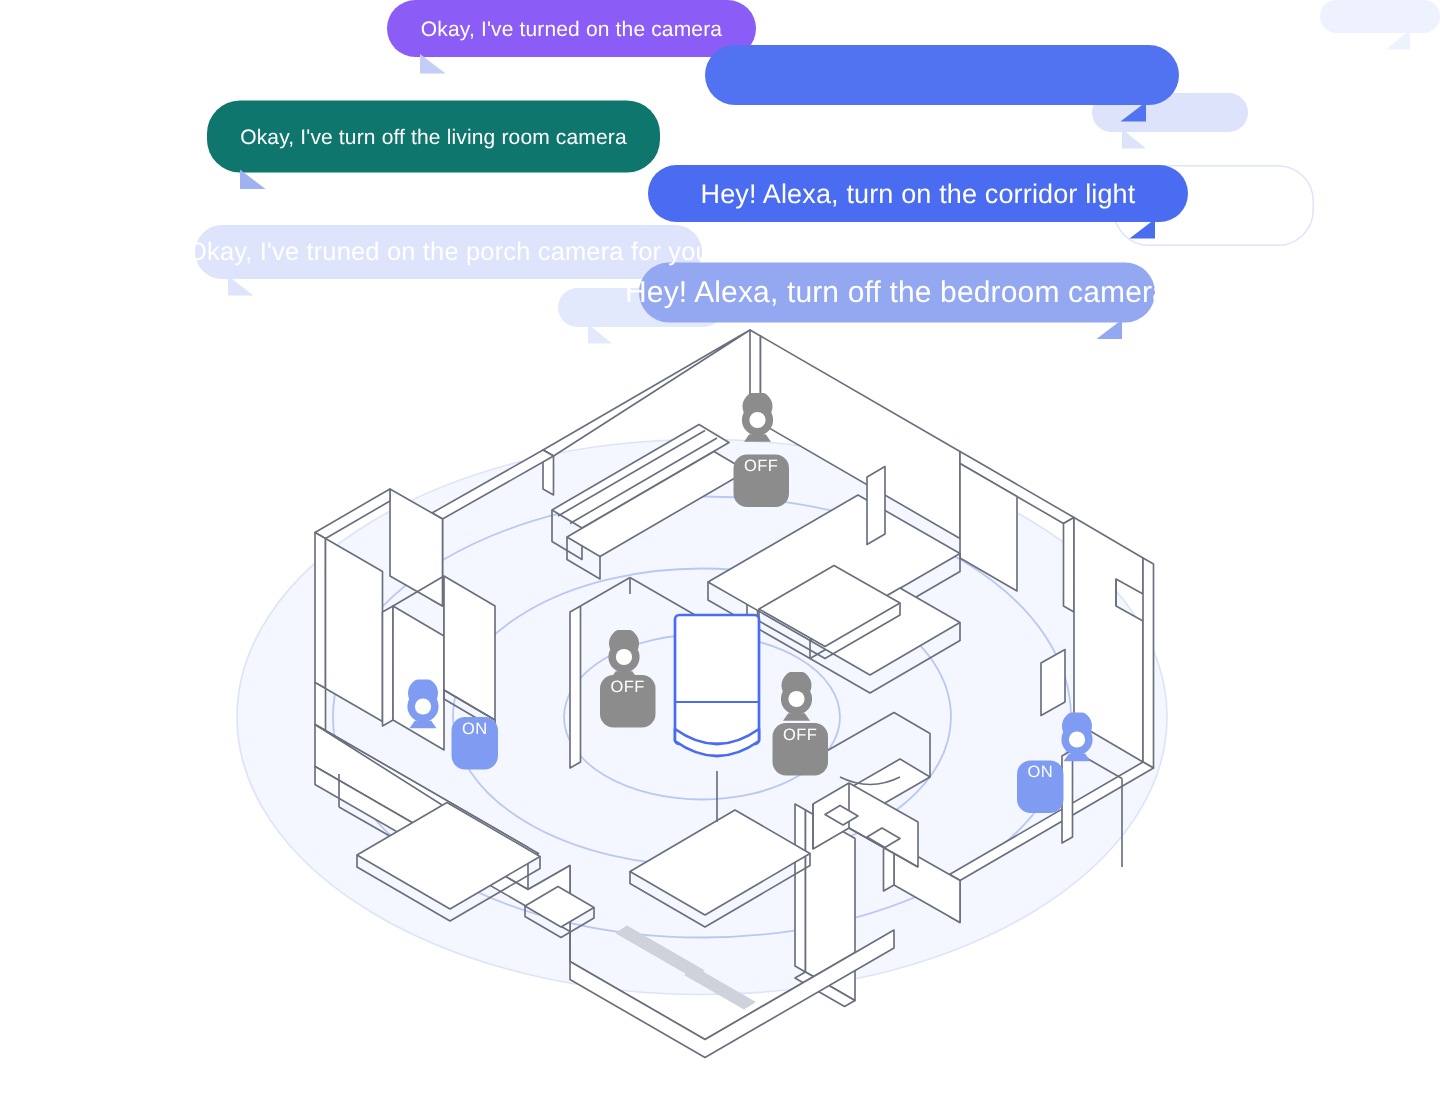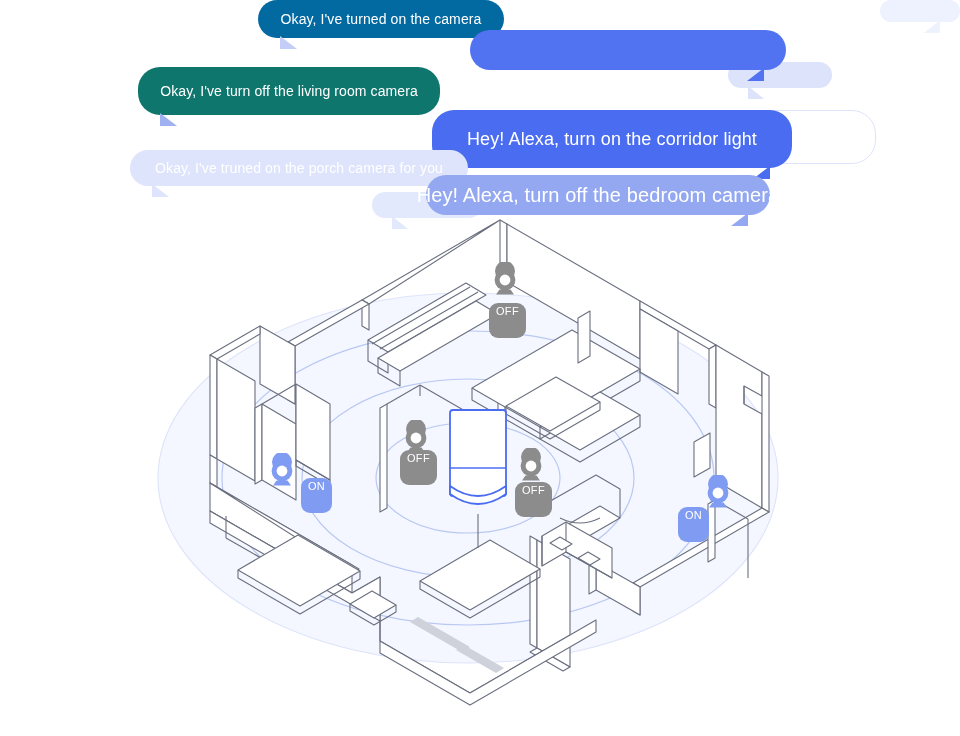--- a/index.html
+++ b/index.html
@@ -258,36 +258,36 @@
       <g>
         <rect class="hb" x="450" y="192" width="56" height="86" rx="3"></rect>
         <path class="hl" d="M 450 250 L 506 250"></path>
         <path class="hb" d="M 450 268 Q 478 288 506 268 L 506 276 Q 478 296 450 276 Z"></path>
         <path class="ln" d="M 478 296 L 478 330"></path>
       </g>
     </svg>
   </div>
 
   <div id="bubble-layer">
-      <div class="bubble tail-left" style="left: 258px; top: 0px; width: 246px; height: 38px; background: #0369a1; color: rgb(195, 205, 247); font-size: 14px;">
+      <div class="bubble tail-left" style="left: 258px; top: 0px; width: 246px; height: 38px; background: #8b5cf6; color: rgb(195, 205, 247); font-size: 14px;">
         <span class="tail"></span>
         <span class="txt" style="color: rgb(255, 255, 255);">Okay, I've turned on the camera</span>
       </div>
       <div class="bubble tail-right" style="left: 470px; top: 30px; width: 316px; height: 40px; background: rgb(82, 115, 241); color: rgb(82, 115, 241); font-size: 14px;">
         <span class="tail"></span>
       </div>
       <div class="bubble tail-left" style="left: 138px; top: 67px; width: 302px; height: 48px; background: #0f766e; color: rgb(159, 177, 241); font-size: 14px; text-align: center;">
         <span class="tail"></span>
         <span class="txt" style="color: rgb(255, 255, 255);">Okay, I've turn off the living room camera</span>
       </div>
-      <div class="bubble tail-right" style="left: 432px; top: 110px; width: 360px; height: 58px; background: rgb(74, 108, 240); color: rgb(74, 108, 240); font-size: 18px;">
+      <div class="bubble tail-right" style="left: 432px; top: 110px; width: 360px; height: 38px; background: rgb(74, 108, 240); color: rgb(74, 108, 240); font-size: 18px;">
         <span class="tail"></span>
         <span class="txt" style="color: rgb(255, 255, 255);">Hey! Alexa, turn on the corridor light</span>
       </div>
-      <div class="bubble tail-left" style="left: 130px; top: 150px; width: 338px; height: 36px; background: rgb(221, 228, 252); color: rgb(221, 228, 252); font-size: 14px;">
+      <div class="bubble tail-left" style="left: 130px; top: 150px; width: 338px; height: 36px; background: rgb(221, 228, 252); color: rgb(221, 228, 252); font-size: 17px;">
         <span class="tail"></span>
         <span class="txt" style="color: rgb(255, 255, 255);">Okay, I've truned on the porch camera for you</span>
       </div>
       <div class="bubble tail-right" style="left: 426px; top: 175px; width: 344px; height: 40px; background: rgb(147, 168, 240); color: rgb(147, 168, 240); font-size: 20px;">
         <span class="tail"></span>
         <span class="txt" style="color: rgb(255, 255, 255);">Hey! Alexa, turn off the bedroom camera</span>
       </div>
     </div>
 
   <div id="camera-layer">

